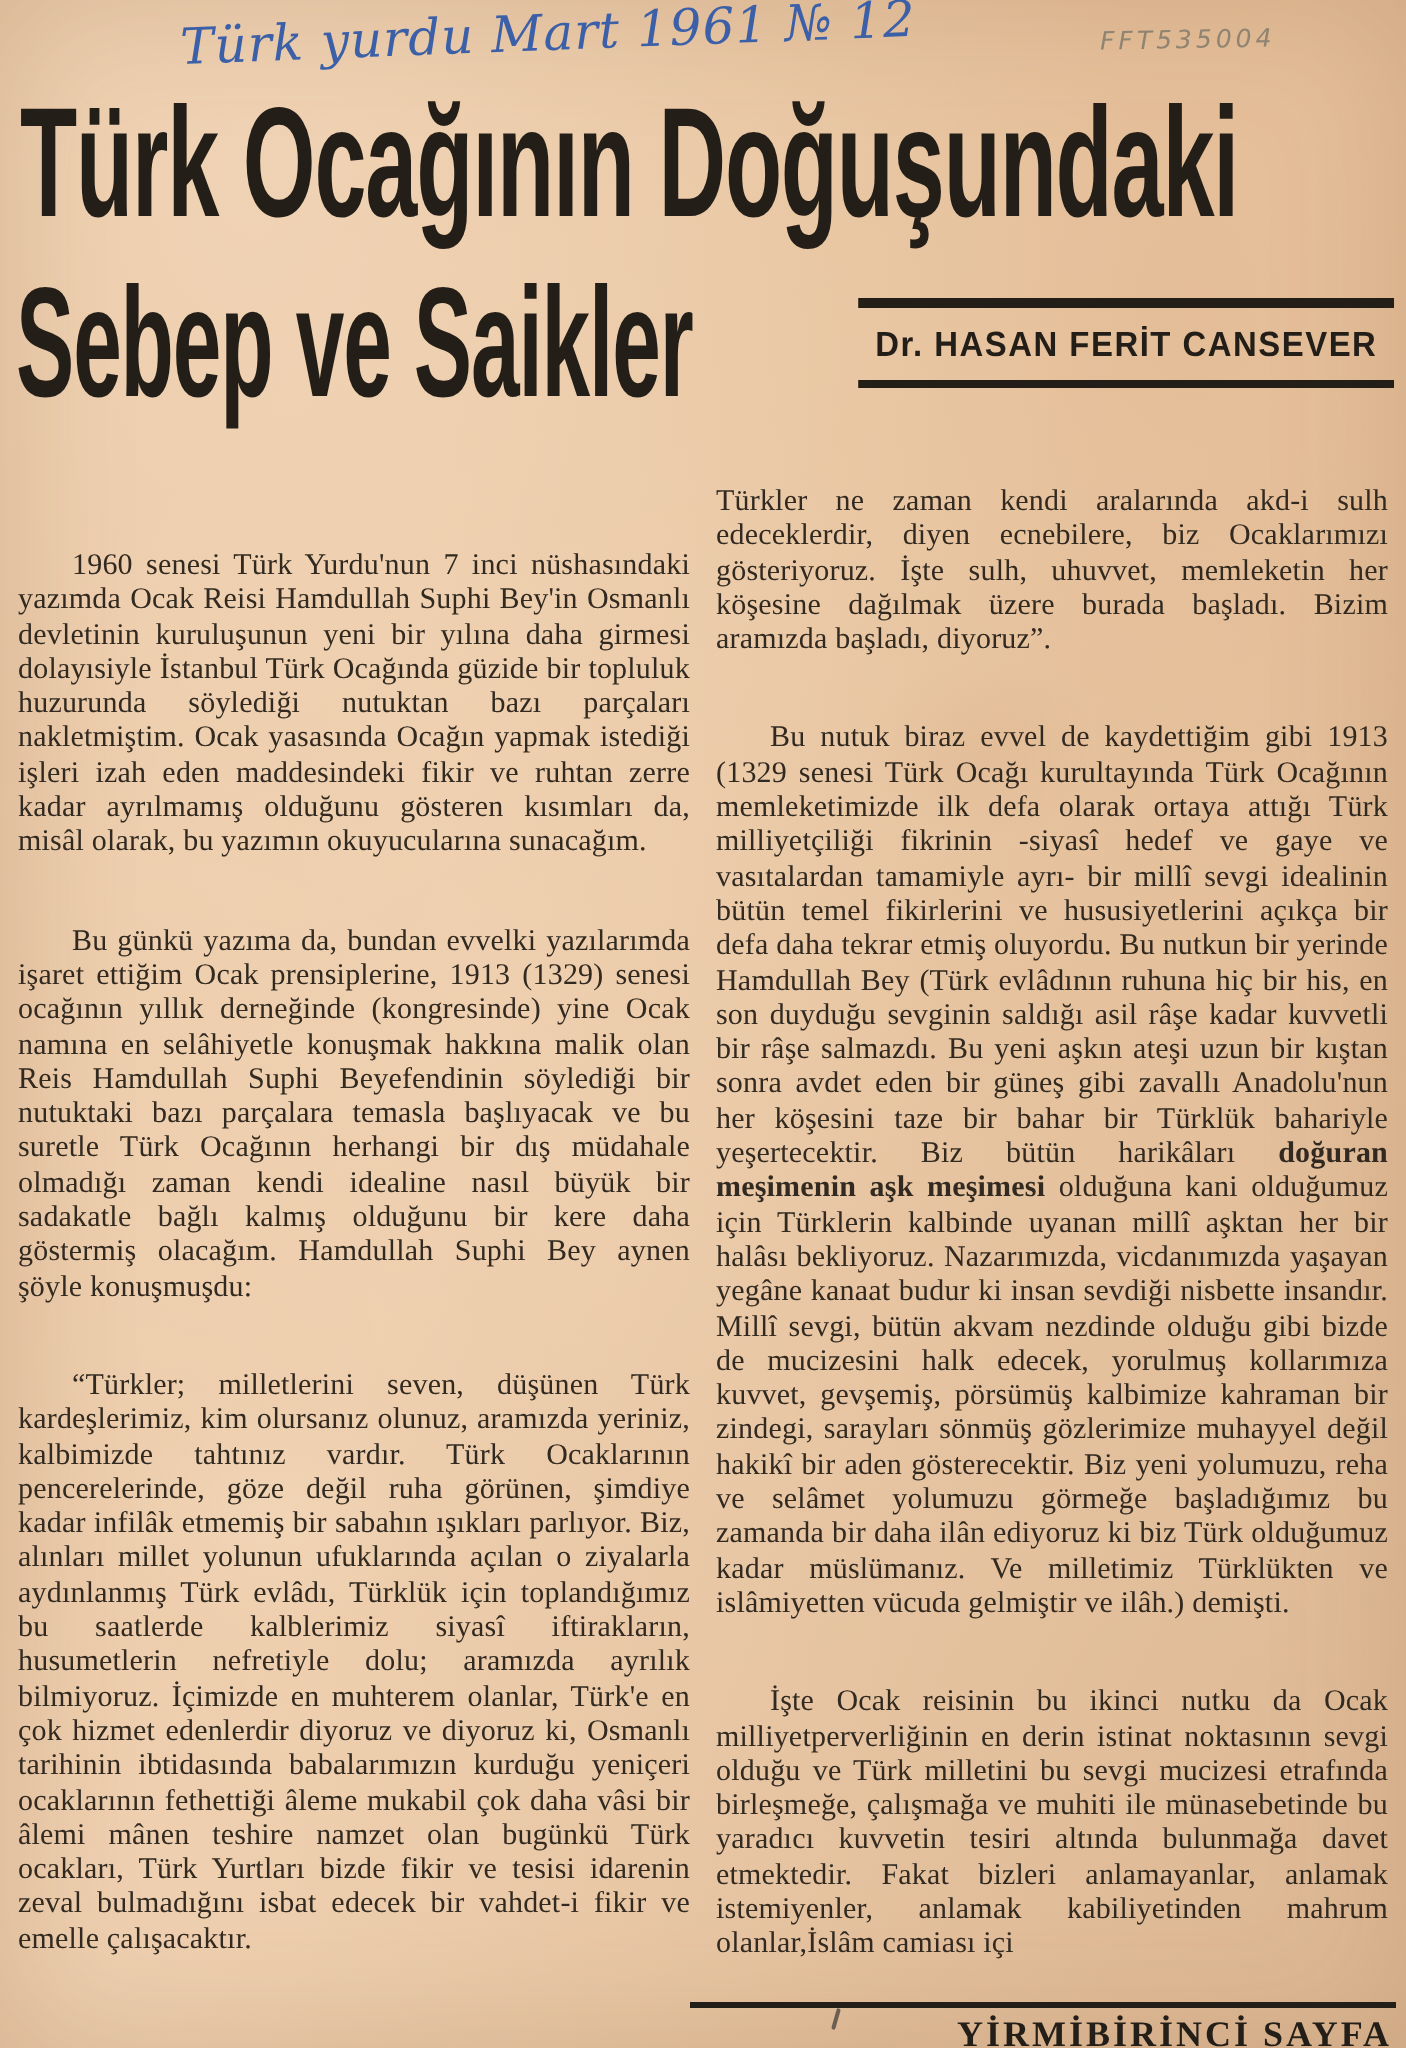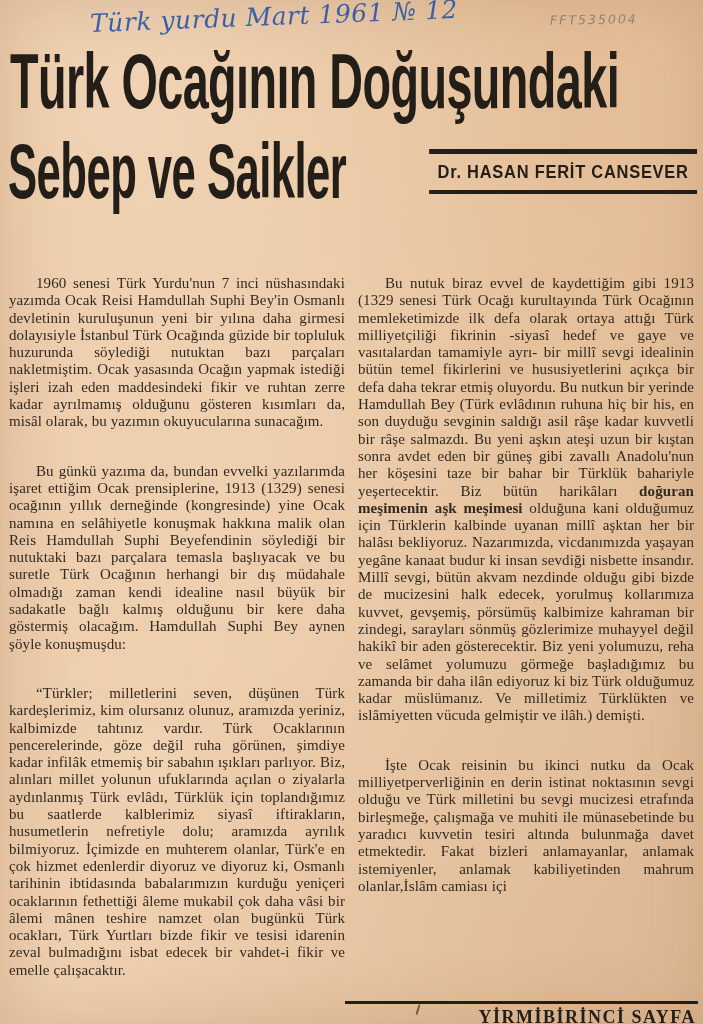--- a/index.html
+++ b/index.html
@@ -84,20 +84,21 @@
 
   <div class="byline">Dr. HASAN FERİT CANSEVER</div>
 
   <div class="columns">
     <div class="col">
         <p class="para indent"><span class="seg">1960 senesi Türk Yurdu'nun 7 inci nüshasındaki yazımda Ocak Reisi Hamdullah Suphi Bey'in Osmanlı devletinin kuruluşunun yeni bir yılına daha girmesi dolayısiyle İstanbul Türk Ocağında güzide bir topluluk huzurunda söylediği nutuktan bazı parçaları nakletmiştim. Ocak yasasında Ocağın yapmak istediği işleri izah eden maddesindeki fikir ve ruhtan zerre kadar ayrılmamış olduğunu gösteren kısımları da, misâl olarak, bu yazımın okuyucularına sunacağım.</span></p>
         <p class="para indent"><span class="seg">Bu günkü yazıma da, bundan evvelki yazılarımda işaret ettiğim Ocak prensiplerine, 1913 (1329) senesi ocağının yıllık derneğinde (kongresinde) yine Ocak namına en selâhiyetle konuşmak hakkına malik olan Reis Hamdullah Suphi Beyefendinin söylediği bir nutuktaki bazı parçalara temasla başlıyacak ve bu suretle Türk Ocağının herhangi bir dış müdahale olmadığı zaman kendi idealine nasıl büyük bir sadakatle bağlı kalmış olduğunu bir kere daha göstermiş olacağım. Hamdullah Suphi Bey aynen şöyle konuşmuşdu:</span></p>
         <p class="para indent"><span class="seg">“Türkler; milletlerini seven, düşünen Türk kardeşlerimiz, kim olursanız olunuz, aramızda yeriniz, kalbimizde tahtınız vardır. Türk Ocaklarının pencerelerinde, göze değil ruha görünen, şimdiye kadar infilâk etmemiş bir sabahın ışıkları parlıyor. Biz, alınları millet yolunun ufuklarında açılan o ziyalarla aydınlanmış Türk evlâdı, Türklük için toplandığımız bu saatlerde kalblerimiz siyasî iftirakların, husumetlerin nefretiyle dolu; aramızda ayrılık bilmiyoruz. İçimizde en muhterem olanlar, Türk'e en çok hizmet edenlerdir diyoruz ve diyoruz ki, Osmanlı tarihinin ibtidasında babalarımızın kurduğu yeniçeri ocaklarının fethettiği âleme mukabil çok daha vâsi bir âlemi mânen teshire namzet olan bugünkü Türk ocakları, Türk Yurtları bizde fikir ve tesisi idarenin zeval bulmadığını isbat edecek bir vahdet-i fikir ve emelle çalışacaktır.</span></p>
       </div>
     <div class="col">
+        <p class="para"><span class="seg">Türkler ne zaman kendi aralarında akd-i sulh edeceklerdir, diyen ecnebilere, biz Ocaklarımızı gösteriyoruz. İşte sulh, uhuvvet, memleketin her köşesine dağılmak üzere burada başladı. Bizim aramızda başladı, diyoruz”.</span></p>
         <p class="para indent"><span class="seg">Bu nutuk biraz evvel de kaydettiğim gibi 1913 (1329 senesi Türk Ocağı kurultayında Türk Ocağının memleketimizde ilk defa olarak ortaya attığı Türk milliyetçiliği fikrinin -siyasî hedef ve gaye ve vasıtalardan tamamiyle ayrı- bir millî sevgi idealinin bütün temel fikirlerini ve hususiyetlerini açıkça bir defa daha tekrar etmiş oluyordu. Bu nutkun bir yerinde Hamdullah Bey (Türk evlâdının ruhuna hiç bir his, en son duyduğu sevginin saldığı asil râşe kadar kuvvetli bir râşe salmazdı. Bu yeni aşkın ateşi uzun bir kıştan sonra avdet eden bir güneş gibi zavallı Anadolu'nun her köşesini taze bir bahar bir Türklük bahariyle yeşertecektir. Biz bütün harikâları </span><span class="seg-b">doğuran meşimenin aşk meşimesi</span><span class="seg"> olduğuna kani olduğumuz için Türklerin kalbinde uyanan millî aşktan her bir halâsı bekliyoruz. Nazarımızda, vicdanımızda yaşayan yegâne kanaat budur ki insan sevdiği nisbette insandır. Millî sevgi, bütün akvam nezdinde olduğu gibi bizde de mucizesini halk edecek, yorulmuş kollarımıza kuvvet, gevşemiş, pörsümüş kalbimize kahraman bir zindegi, sarayları sönmüş gözlerimize muhayyel değil hakikî bir aden gösterecektir. Biz yeni yolumuzu, reha ve selâmet yolumuzu görmeğe başladığımız bu zamanda bir daha ilân ediyoruz ki biz Türk olduğumuz kadar müslümanız. Ve milletimiz Türklükten ve islâmiyetten vücuda gelmiştir ve ilâh.) demişti.</span></p>
         <p class="para indent"><span class="seg">İşte Ocak reisinin bu ikinci nutku da Ocak milliyetperverliğinin en derin istinat noktasının sevgi olduğu ve Türk milletini bu sevgi mucizesi etrafında birleşmeğe, çalışmağa ve muhiti ile münasebetinde bu yaradıcı kuvvetin tesiri altında bulunmağa davet etmektedir. Fakat bizleri anlamayanlar, anlamak istemiyenler, anlamak kabiliyetinden mahrum olanlar,İslâm camiası içi</span></p>
       </div>
   </div>
 
   <div class="footer-rule"></div>
   <div class="pen-tick"></div>
   <div class="footer-label">YİRMİBİRİNCİ SAYFA</div>
 
 </div>

